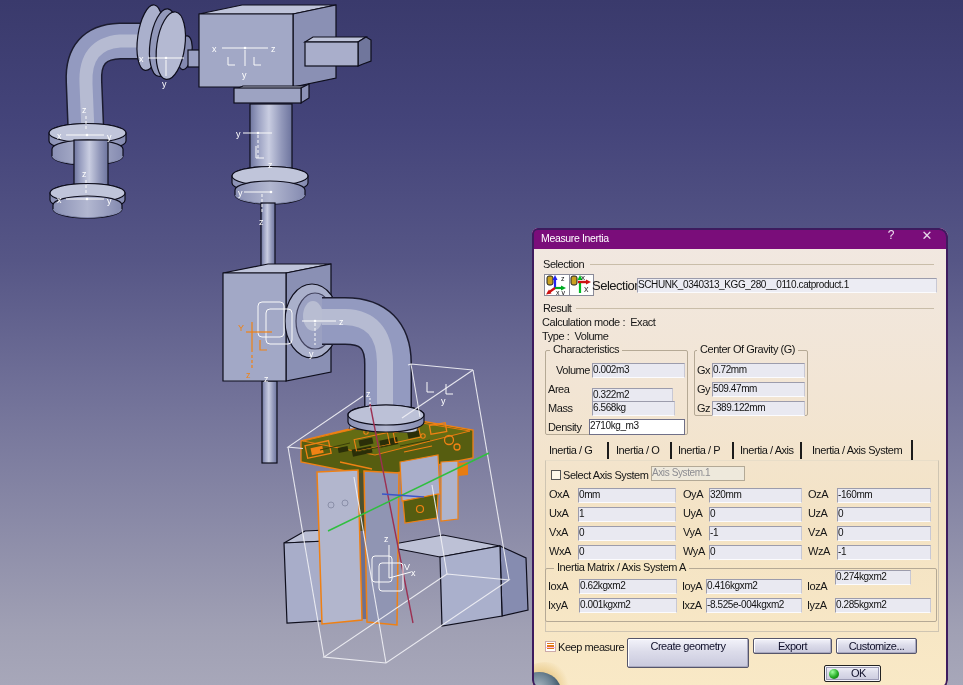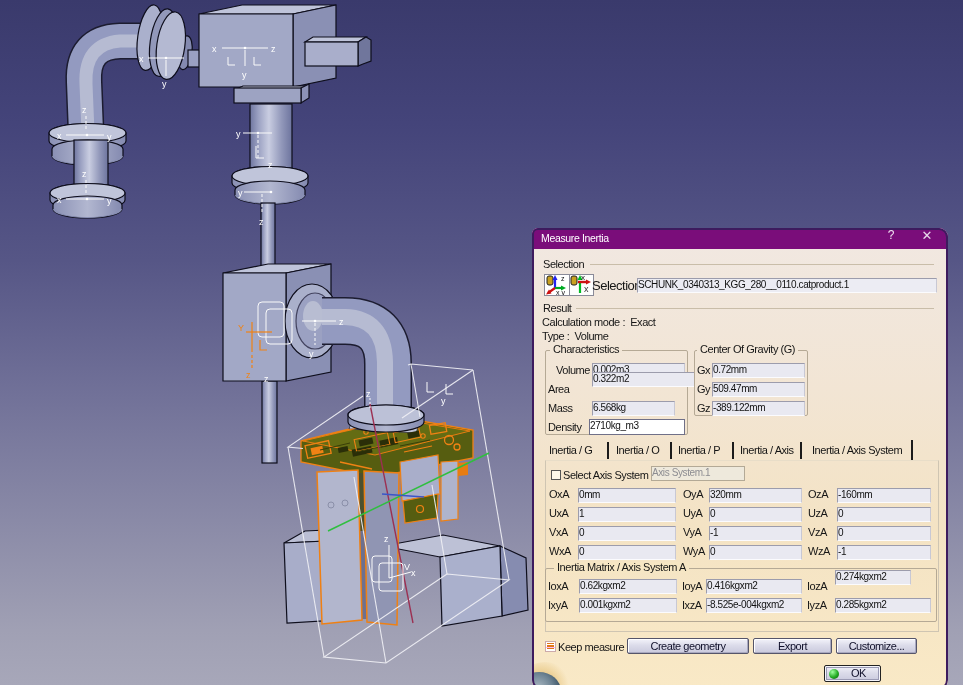--- a/index.html
+++ b/index.html
@@ -285,21 +285,21 @@
  <div class="fld" style="left:105px;top:50px;width:300px;background:#ececf3">SCHUNK_0340313_KGG_280__0110.catproduct.1</div>
  <div class="lb" style="left:11px;top:75px">Result</div>
  <div class="sep" style="left:44px;top:80px;width:358px"></div>
  <div class="lb" style="left:10px;top:89px">Calculation mode :&nbsp;&nbsp;Exact</div>
  <div class="lb" style="left:10px;top:103px">Type :&nbsp;&nbsp;Volume</div>
  <div class="grp" style="left:13px;top:122px;width:143px;height:85px"></div>
  <div class="glb" style="left:18px;top:116px;background:#f2e6d7">Characteristics</div>
  <div class="lb" style="left:24px;top:137px">Volume</div>
     <div class="fld" style="left:60px;top:135px;width:93px">0.002m3</div>
  <div class="lb" style="left:16px;top:156px">Area</div>
-    <div class="fld" style="left:60px;top:144px;width:103px">0.322m2</div>
+    <div class="fld" style="left:60px;top:160px;width:81px">0.322m2</div>
  <div class="lb" style="left:16px;top:175px">Mass</div>
     <div class="fld" style="left:60px;top:173px;width:83px">6.568kg</div>
  <div class="lb" style="left:16px;top:194px">Density</div>
     <div class="fld" style="left:57px;top:191px;width:96px;height:16px;background:#fff;border-color:#707088">2710kg_m3</div>
  <div class="grp" style="left:162px;top:122px;width:114px;height:66px"></div>
  <div class="glb" style="left:165px;top:116px;background:#f2e6d7">Center Of Gravity (G)</div>
  <div class="lb" style="left:165px;top:137px">Gx</div>
     <div class="fld" style="left:180px;top:135px;width:93px">0.72mm</div>
  <div class="lb" style="left:165px;top:156px">Gy</div>
     <div class="fld" style="left:180px;top:154px;width:93px">509.47mm</div>
@@ -356,21 +356,21 @@
  <div class="lb" style="left:150px;top:372px">IxzA</div>
     <div class="fld" style="left:174px;top:370px;width:96px">-8.525e-004kgxm2</div>
  <div class="lb" style="left:275px;top:372px">IyzA</div>
     <div class="fld" style="left:303px;top:370px;width:96px">0.285kgxm2</div>
  <div style="position:absolute;left:13px;top:413px;width:11px;height:11px;background:#fff;border:1px solid #caa;box-sizing:border-box">
    <div style="position:absolute;left:1px;top:1px;width:7px;height:6px;background:#e07818"></div>
    <div style="position:absolute;left:0px;top:2px;width:9px;height:1px;background:#fff"></div>
    <div style="position:absolute;left:0px;top:5px;width:9px;height:1px;background:#fbe"></div>
  </div>
  <div class="lb" style="left:26px;top:414px">Keep measure</div>
- <div class="btn" style="left:95px;top:410px;width:122px;height:16px;line-height:15px">Create geometry</div>
+ <div class="btn" style="left:95px;top:410px;width:122px;height:30px;line-height:15px">Create geometry</div>
  <div class="btn" style="left:221px;top:410px;width:79px;height:16px;line-height:15px">Export</div>
  <div class="btn" style="left:304px;top:410px;width:81px;height:16px;line-height:15px">Customize...</div>
  <div class="btn" style="left:292px;top:437px;width:57px;height:17px;line-height:15px;border-color:#222;box-shadow:inset 0 0 0 1px #f5f5fb, inset 0 0 0 2px #9a9ab4">
    <span style="position:absolute;left:4px;top:3px;width:10px;height:10px;border-radius:50%;background:radial-gradient(circle at 35% 30%,#9fff9f,#22aa22 55%,#0a5a0a)"></span>
    <span style="margin-left:12px">OK</span></div>
  <div class="btn" style="left:353px;top:459px;width:53px;height:15px;line-height:15px">
    <span style="position:absolute;left:3px;top:3px;width:10px;height:10px;border-radius:50%;background:radial-gradient(circle at 35% 30%,#ff9f9f,#cc2222 55%,#5a0a0a)"></span>
    <span style="margin-left:10px">Cancel</span></div>
  <div style="position:absolute;left:0px;bottom:0px;width:42px;height:30px;border-radius:0 0 0 9px;overflow:hidden">
   <div style="position:absolute;left:-14px;bottom:-16px;width:54px;height:44px;border-radius:50%;background:radial-gradient(circle at 42% 58%,#e8b05c 0%,#ecd096 40%,rgba(246,230,196,0) 70%)"></div>

